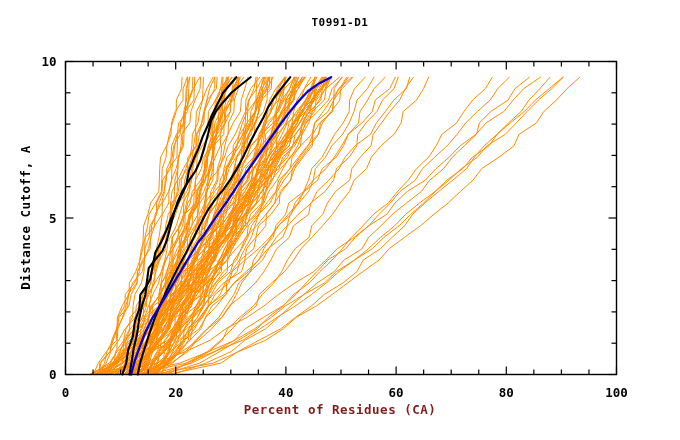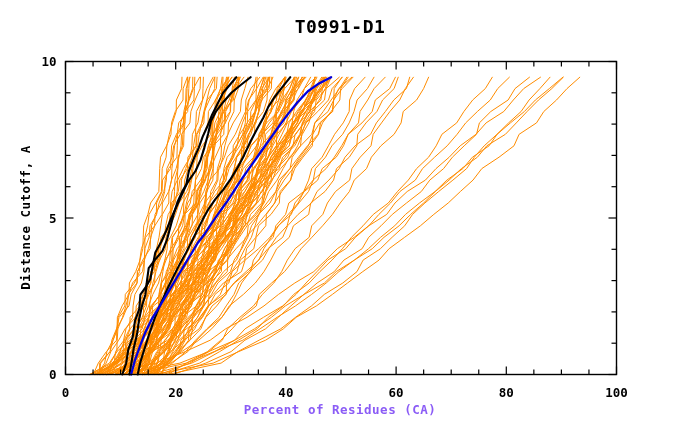--- a/index.html
+++ b/index.html
@@ -2,27 +2,27 @@
 <html><head>
 <meta charset="utf-8">
 <style>
   html,body{margin:0;padding:0;background:#ffffff;}
   body{width:680px;height:440px;overflow:hidden;
        font-family:"DejaVu Sans Mono","Liberation Mono",monospace;}
   #root{position:relative;width:680px;height:440px;background:#fff;}
 
   #chart-title{
     position:absolute;left:0;top:16px;width:680px;text-align:center;
-    font-size:18px;font-weight:bold;color:#000;letter-spacing:.5px;
+    font-size:11px;font-weight:bold;color:#000;letter-spacing:.5px;
   }
   #plot-svg{position:absolute;left:0;top:0;}
 
   #xlabel{
     position:absolute;left:0;top:402px;width:680px;text-align:center;
-    font-size:12.5px;font-weight:bold;color:#8b5cf6;letter-spacing:.5px;
+    font-size:12.5px;font-weight:bold;color:#7f1d1d;letter-spacing:.5px;
   }
   #ylabel{
     position:absolute;left:-75px;top:210px;width:200px;text-align:center;
     font-size:12.5px;font-weight:bold;color:#000;letter-spacing:.5px;
     transform:rotate(-90deg);transform-origin:center center;
   }
   .tick-text{font-family:"DejaVu Sans Mono","Liberation Mono",monospace;
              font-size:12.5px;font-weight:bold;fill:#000;}
 </style>
 </head>

